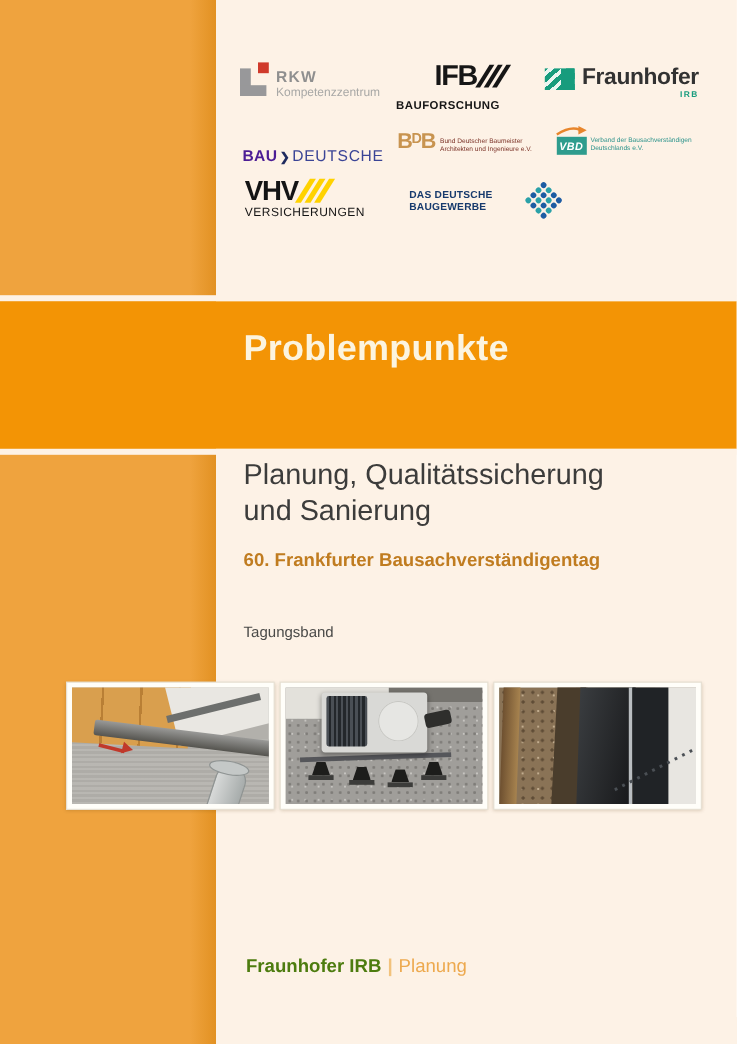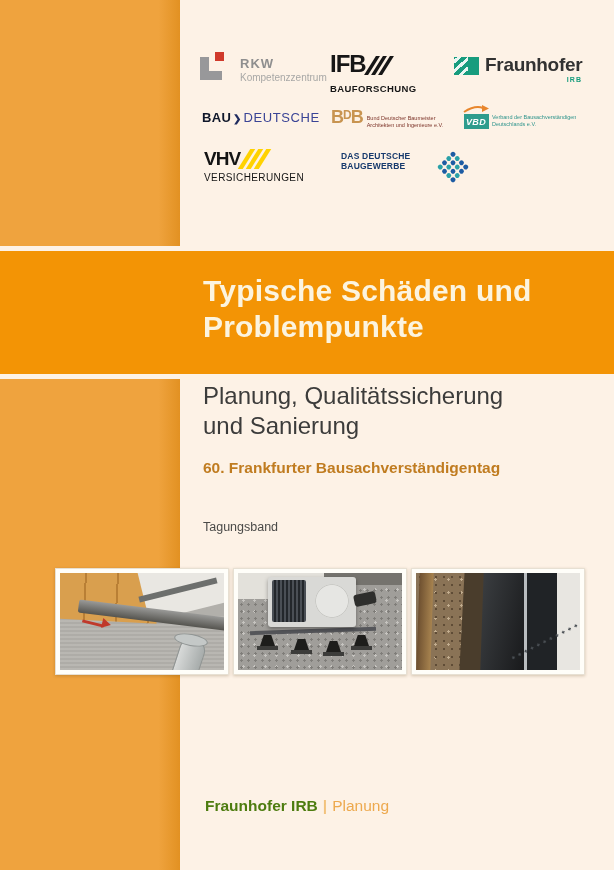--- a/index.html
+++ b/index.html
@@ -27,68 +27,68 @@
 
   
   .publisher{position:absolute;left:205px;top:797px;z-index:3;font-size:15.5px;white-space:nowrap;}
   .pub-bold{color:#4d7c0f;font-weight:bold;}
   .pub-div{color:#f2c27c;margin:0 5px;font-weight:bold;}
   .pub-light{color:#eda94e;}
 
   
   .logo{position:absolute;display:flex;}
   
-  .rkw{left:20px;top:52px;gap:16px;align-items:flex-start;}
+  .rkw{left:20px;top:52px;gap:6px;align-items:flex-start;}
   .rkw-mark{position:relative;width:24px;height:28px;flex:0 0 auto;}
   .rkw-mark i{position:absolute;display:block;}
   .rkw-v{left:0;top:5px;width:9px;height:23px;background:#98989a;}
   .rkw-h{left:0;bottom:0;width:22px;height:9px;background:#98989a;}
   .rkw-red{right:0;top:0;width:9px;height:9px;background:#d03a2b;}
   .rkw-text{display:flex;flex-direction:column;margin-top:4px;}
   .rkw-name{font-size:13px;font-weight:bold;color:#8f8f8f;letter-spacing:1px;}
   .rkw-sub{font-size:10px;color:#a8a8a6;margin-top:1px;}
   
   .ifb{left:150px;top:52px;flex-direction:column;}
-  .ifb-row{display:flex;align-items:flex-end;}
+  .ifb-row{display:flex;align-items:flex-start;margin-left:32px;}
   .ifb-name{font-size:24px;font-weight:800;color:#161616;letter-spacing:-1px;line-height:23px;}
   .slashes{display:inline-flex;gap:3px;margin-left:4px;margin-top:2px;}
   .slashes i{width:4px;height:19px;transform:skewX(-32deg);background:#161616;display:block;}
   .ifb-sub{font-size:9.5px;font-weight:bold;color:#161616;letter-spacing:.4px;margin-top:8px;}
   
   .fraunhofer{left:274px;top:55px;gap:6px;align-items:flex-start;}
   .fh-icon{width:25px;height:18px;margin-top:2px;
     background:linear-gradient(to right,rgba(23,156,125,0) 0 55%,#179c7d 55%),
                repeating-linear-gradient(-42deg,#179c7d 0 4px,#e9f5f1 4px 7px);}
   .fh-col{display:flex;flex-direction:column;align-items:flex-end;}
   .fh-name{font-size:19px;font-weight:bold;color:#323232;letter-spacing:-.3px;line-height:19px;}
   .fh-sub{font-size:7px;font-weight:bold;color:#179c7d;letter-spacing:1.2px;margin-top:2px;}
   
   .bauindustrie{left:22px;top:110px;align-items:baseline;}
-  .bi-bau{font-size:13px;font-weight:800;color:#0f172a;letter-spacing:.3px;}
+  .bi-bau{font-size:13px;font-weight:800;color:#4c1d95;letter-spacing:.3px;margin-top:12px;}
   .bi-arrow{font-size:10px;font-weight:bold;color:#1e2a5e;margin:0 2px;}
   .bi-ind{font-size:13px;color:#3a4496;letter-spacing:.6px;}
   
   .bdb{left:151px;top:108px;}
   .bdb-mark{color:#c89450;font-weight:bold;font-size:18px;display:flex;align-items:flex-start;line-height:18px;}
   .bdb-d{font-size:12px;margin:0 -1px;position:relative;top:-2px;}
   .bdb-text{display:flex;flex-direction:column;font-size:5.5px;color:#7c3328;line-height:7px;margin:7px 0 0 3px;}
   
   .vbd{left:283px;top:104px;}
   .vbd-col{display:flex;flex-direction:column;align-items:center;}
   .vbd-sq{width:25px;height:15px;background:#2e9c8d;color:#ffffff;font-size:9px;font-weight:bold;
           font-style:italic;display:flex;align-items:center;justify-content:center;letter-spacing:.3px;}
   .vbd-text{display:flex;flex-direction:column;font-size:5.5px;color:#2e948c;line-height:7px;margin:10px 0 0 3px;}
   
   .vhv{left:24px;top:147px;flex-direction:column;}
   .vhv-row{display:flex;align-items:flex-start;}
-  .vhv-name{font-size:19px;font-weight:800;color:#141414;letter-spacing:-1px;line-height:24px;}
+  .vhv-name{font-size:23px;font-weight:800;color:#141414;letter-spacing:-1px;line-height:24px;}
   .vhv .slashes i{background:#ffd200;width:5px;height:20px;}
   .vhv-sub{font-size:10px;font-weight:normal;color:#141414;letter-spacing:.4px;margin-top:1px;}
   
-  .baugewerbe{left:161px;top:151px;gap:20px;}
+  .baugewerbe{left:161px;top:151px;align-items:center;gap:20px;}
   .bg-text{display:flex;flex-direction:column;font-size:8.5px;font-weight:bold;color:#173a6d;
            line-height:10px;letter-spacing:.2px;}
   .bg-dots{margin-left:7px;}
 
   
   .photos-row{position:absolute;left:55px;top:568px;display:flex;gap:4px;z-index:3;}
   .photo-frame{background:#fffef9;padding:4px;border:1px solid rgba(120,90,40,.18);
                box-shadow:0 1px 3px rgba(90,60,10,.25);}
   .photo{position:relative;width:164px;height:97px;overflow:hidden;}
   .photo div{position:absolute;}
@@ -259,21 +259,20 @@
       </svg>
     </div>
 
   </div>
 
   <div class="gap-top"></div>
   <div class="title-band"></div>
   <div class="gap-bottom"></div>
 
   <div class="title-text block">
-    <span>Typische Schäden und</span>
     <span>Problempunkte</span>
   </div>
 
   <div class="subtitle block">
     <span>Planung, Qualitätssicherung</span>
     <span>und Sanierung</span>
   </div>
 
   <div class="event block">
     <span>60. Frankfurter Bausachverständigentag</span>

